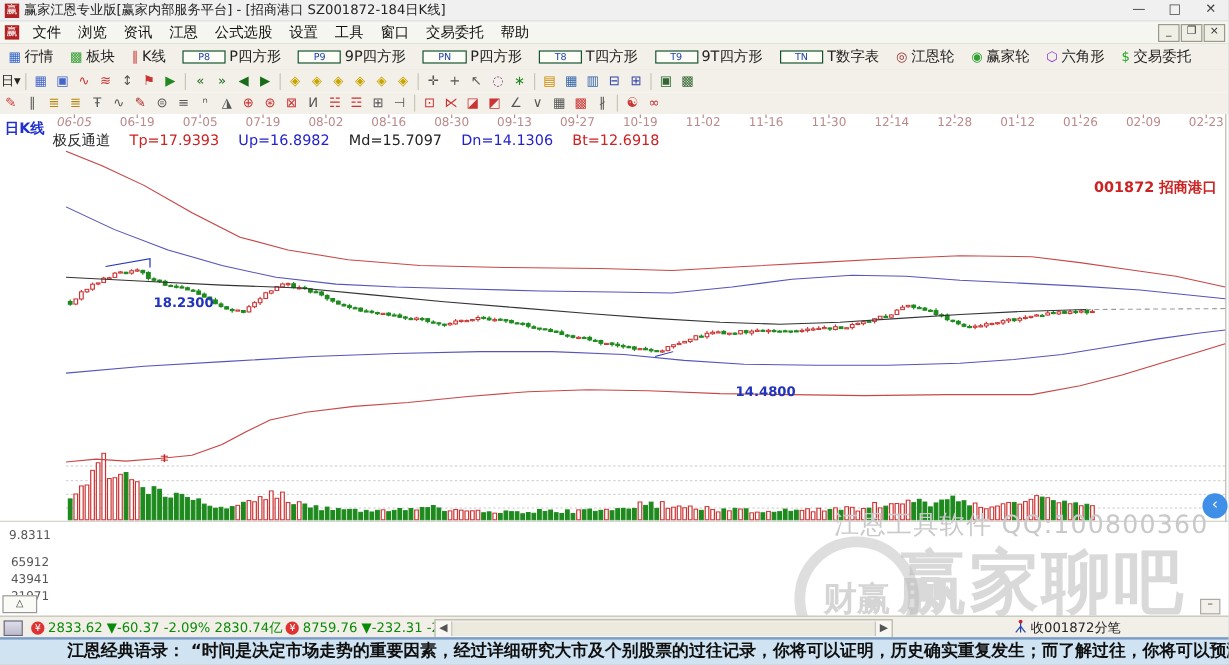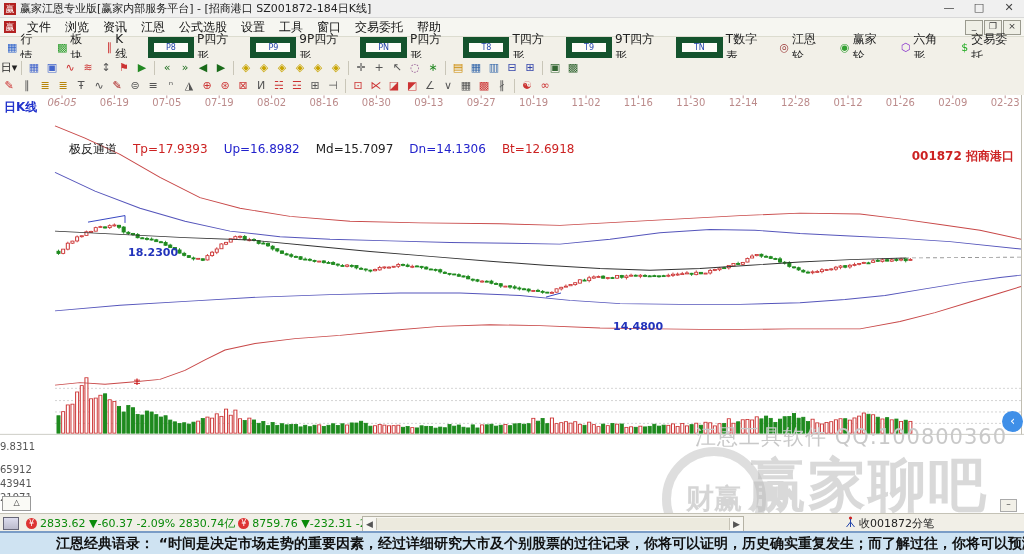--- a/index.html
+++ b/index.html
@@ -17,39 +17,39 @@
     border-bottom:1px solid #dcdccf;display:flex;align-items:center;font-size:12px;color:#111;}
   .menubar .mi{padding:0 7px;line-height:17px;}
   .mdictl{margin-left:auto;display:flex;gap:1px;margin-right:3px;}
   .mdictl .mb{width:16px;height:13px;border:1px solid #9a9a8e;background:#efefe6;font-size:9px;
     line-height:11px;text-align:center;color:#333;}
   
   .toolbar1{position:absolute;left:0;top:37px;width:1024px;height:21px;background:#f2f0e8;
     border-bottom:1px solid #e0ddd2;display:flex;align-items:center;font-size:12px;color:#222;}
   .tb1item{display:flex;align-items:center;gap:3px;padding:0 7px;height:20px;}
   .tb1icon{font-size:11px;line-height:12px;}
-  .tbbadge{font-size:8px;border:6px solid #14532d;background:#fdfdf8;color:#2244aa;
+  .tbbadge{font-size:8px;border:1px solid #14532d;background:#fdfdf8;color:#2244aa;
     padding:0 12px;line-height:9px;}
   .toolbar2{position:absolute;left:0;top:58px;width:1024px;height:19px;background:#f2f0e8;
     display:flex;align-items:center;}
   .toolbar3{position:absolute;left:0;top:77px;width:1024px;height:18px;background:#f2f0e8;
     border-bottom:1px solid #b9b6a9;display:flex;align-items:center;}
   .ticn{width:18px;height:16px;text-align:center;font-size:11px;line-height:16px;flex:0 0 auto;}
   .tsep{width:1px;height:14px;background:#c9c6b8;margin:0 3px;flex:0 0 auto;}
   
   .chart{position:absolute;left:0;top:95px;width:1024px;height:418px;background:#fff;}
   .chart svg{position:absolute;left:0;top:0;}
   .klabel{position:absolute;left:4px;top:4px;color:#2233cc;font-weight:bold;font-size:12px;}
   .dates{position:absolute;left:0;top:2px;width:1024px;height:11px;}
   .dates span{position:absolute;width:52px;text-align:center;font-size:10px;color:#bb8a8a;top:0;}
-  .indrow{position:absolute;left:69px;top:14px;font-size:12px;white-space:nowrap;margin-top:32px;}
+  .indrow{position:absolute;left:44px;top:14px;font-size:12px;white-space:nowrap;}
   .indrow span{margin-right:16px;}
   .stocklabel{position:absolute;right:10px;top:13px;color:#cc2222;font-weight:bold;font-size:12px;margin-top:40px;}
   .anno{position:absolute;color:#2233bb;font-size:11px;font-weight:bold;}
-  .paxis{position:absolute;left:0;width:50px;text-align:left;font-size:10px;color:#555;}
+  .paxis{position:absolute;left:0;width:50px;text-align:center;font-size:10px;color:#555;}
   .wm-qq{position:absolute;left:695px;top:328px;font-size:21px;color:#c9c9c9;letter-spacing:1px;}
   .wm-brand{position:absolute;left:748px;top:352px;font-size:58px;font-weight:bold;
     color:rgba(185,185,185,.55);letter-spacing:2px;}
   .wm-logo{position:absolute;left:662px;top:352px;width:86px;height:86px;border:9px solid rgba(190,190,190,.5);
     border-radius:50%;color:rgba(185,185,185,.6);font-size:28px;font-weight:bold;
     display:flex;align-items:center;justify-content:center;}
   .wm-url{position:absolute;left:735px;top:411px;font-size:20px;color:rgba(185,185,185,.5);z-index:5;}
   .bluebtn{position:absolute;right:1px;top:316px;width:21px;height:21px;border-radius:50%;
     background:#3f8fe8;color:#fff;font-size:13px;line-height:20px;text-align:center;}
   .minusbtn{position:absolute;right:7px;top:404px;width:15px;height:11px;border:1px solid #aaa;

